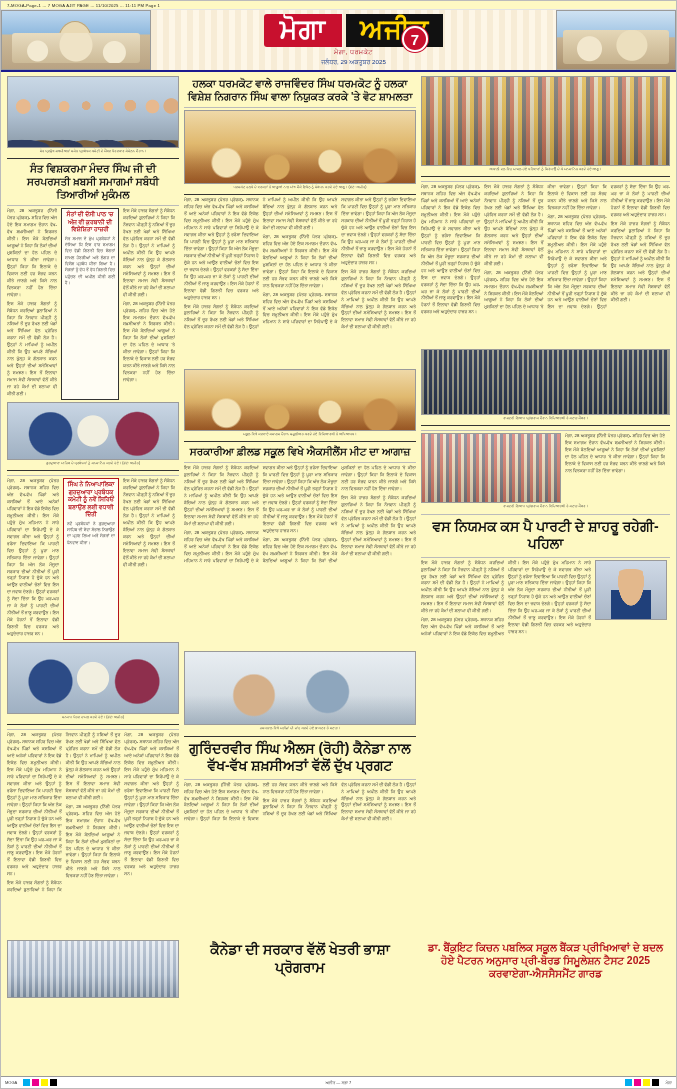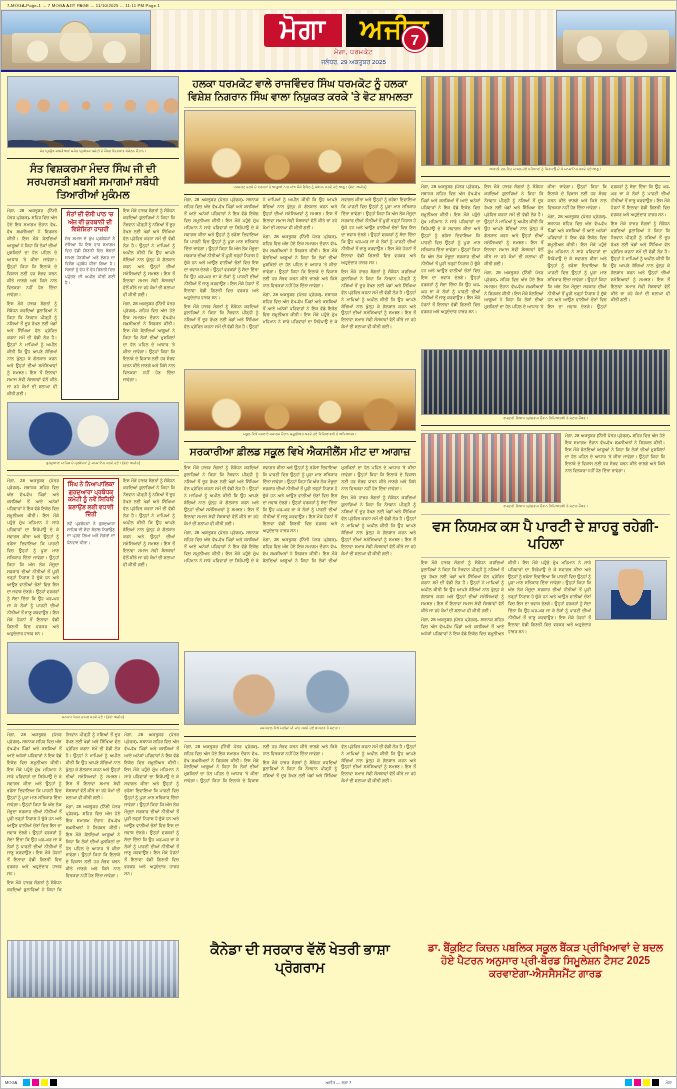--- a/index.html
+++ b/index.html
@@ -417,20 +417,21 @@
         <div class="body-text c3" style="height:186px">
           <p>ਇਸ ਮੌਕੇ ਹਾਜ਼ਰ ਸੰਗਤਾਂ ਨੂੰ ਸੰਬੋਧਨ ਕਰਦਿਆਂ ਬੁਲਾਰਿਆਂ ਨੇ ਕਿਹਾ ਕਿ ਨੌਜਵਾਨ ਪੀੜ੍ਹੀ ਨੂੰ ਨਸ਼ਿਆਂ ਤੋਂ ਦੂਰ ਰੱਖਣ ਲਈ ਖੇਡਾਂ ਅਤੇ ਸਿੱਖਿਆ ਵੱਲ ਪ੍ਰੇਰਿਤ ਕਰਨਾ ਸਮੇਂ ਦੀ ਵੱਡੀ ਲੋੜ ਹੈ। ਉਨ੍ਹਾਂ ਨੇ ਮਾਪਿਆਂ ਨੂੰ ਅਪੀਲ ਕੀਤੀ ਕਿ ਉਹ ਆਪਣੇ ਬੱਚਿਆਂ ਨਾਲ ਖੁੱਲ੍ਹ ਕੇ ਗੱਲਬਾਤ ਕਰਨ ਅਤੇ ਉਨ੍ਹਾਂ ਦੀਆਂ ਸਮੱਸਿਆਵਾਂ ਨੂੰ ਸਮਝਣ। ਇਸ ਤੋਂ ਇਲਾਵਾ ਸਮਾਜ ਸੇਵੀ ਸੰਸਥਾਵਾਂ ਵੱਲੋਂ ਕੀਤੇ ਜਾ ਰਹੇ ਕੰਮਾਂ ਦੀ ਸ਼ਲਾਘਾ ਵੀ ਕੀਤੀ ਗਈ।</p>
           <p>ਮੋਗਾ, 28 ਅਕਤੂਬਰ (ਪੱਤਰ ਪ੍ਰੇਰਕ)- ਸਥਾਨਕ ਸ਼ਹਿਰ ਵਿਚ ਅੱਜ ਵੱਖ-ਵੱਖ ਪਿੰਡਾਂ ਅਤੇ ਕਸਬਿਆਂ ਤੋਂ ਆਏ ਅਨੇਕਾਂ ਪਰਿਵਾਰਾਂ ਨੇ ਇਕ ਵੱਡੇ ਇਕੱਠ ਵਿਚ ਸ਼ਮੂਲੀਅਤ ਕੀਤੀ। ਇਸ ਮੌਕੇ ਪਹੁੰਚੇ ਮੁੱਖ ਮਹਿਮਾਨ ਨੇ ਸਾਰੇ ਪਰਿਵਾਰਾਂ ਦਾ ਸਿਰੋਪਾਉ ਦੇ ਕੇ ਸਵਾਗਤ ਕੀਤਾ ਅਤੇ ਉਨ੍ਹਾਂ ਨੂੰ ਭਰੋਸਾ ਦਿਵਾਇਆ ਕਿ ਪਾਰਟੀ ਵਿਚ ਉਨ੍ਹਾਂ ਨੂੰ ਪੂਰਾ ਮਾਣ ਸਤਿਕਾਰ ਦਿੱਤਾ ਜਾਵੇਗਾ। ਉਨ੍ਹਾਂ ਕਿਹਾ ਕਿ ਅੱਜ ਲੋਕ ਮੌਜੂਦਾ ਸਰਕਾਰ ਦੀਆਂ ਨੀਤੀਆਂ ਤੋਂ ਪੂਰੀ ਤਰ੍ਹਾਂ ਨਿਰਾਸ਼ ਹੋ ਚੁੱਕੇ ਹਨ ਅਤੇ ਆਉਣ ਵਾਲੀਆਂ ਚੋਣਾਂ ਵਿਚ ਇਸ ਦਾ ਜਵਾਬ ਦੇਣਗੇ। ਉਨ੍ਹਾਂ ਵਰਕਰਾਂ ਨੂੰ ਸੱਦਾ ਦਿੱਤਾ ਕਿ ਉਹ ਘਰ-ਘਰ ਜਾ ਕੇ ਲੋਕਾਂ ਨੂੰ ਪਾਰਟੀ ਦੀਆਂ ਨੀਤੀਆਂ ਤੋਂ ਜਾਣੂ ਕਰਵਾਉਣ। ਇਸ ਮੌਕੇ ਹੋਰਨਾਂ ਤੋਂ ਇਲਾਵਾ ਵੱਡੀ ਗਿਣਤੀ ਵਿਚ ਵਰਕਰ ਅਤੇ ਅਹੁਦੇਦਾਰ ਹਾਜ਼ਰ ਸਨ।</p>
           <p>ਮੋਗਾ, 28 ਅਕਤੂਬਰ (ਨਿੱਜੀ ਪੱਤਰ ਪ੍ਰੇਰਕ)- ਸ਼ਹਿਰ ਵਿਚ ਅੱਜ ਹੋਏ ਇਕ ਸਮਾਗਮ ਦੌਰਾਨ ਵੱਖ-ਵੱਖ ਸ਼ਖ਼ਸੀਅਤਾਂ ਨੇ ਸ਼ਿਰਕਤ ਕੀਤੀ। ਇਸ ਮੌਕੇ ਬੋਲਦਿਆਂ ਆਗੂਆਂ ਨੇ ਕਿਹਾ ਕਿ ਲੋਕਾਂ ਦੀਆਂ ਮੁਸ਼ਕਿਲਾਂ ਦਾ ਹੱਲ ਪਹਿਲ ਦੇ ਆਧਾਰ 'ਤੇ ਕੀਤਾ ਜਾਵੇਗਾ। ਉਨ੍ਹਾਂ ਕਿਹਾ ਕਿ ਇਲਾਕੇ ਦੇ ਵਿਕਾਸ ਲਈ ਹਰ ਸੰਭਵ ਯਤਨ ਕੀਤੇ ਜਾਣਗੇ ਅਤੇ ਕਿਸੇ ਨਾਲ ਵਿਤਕਰਾ ਨਹੀਂ ਹੋਣ ਦਿੱਤਾ ਜਾਵੇਗਾ।</p>
           <p>ਇਸ ਮੌਕੇ ਹਾਜ਼ਰ ਸੰਗਤਾਂ ਨੂੰ ਸੰਬੋਧਨ ਕਰਦਿਆਂ ਬੁਲਾਰਿਆਂ ਨੇ ਕਿਹਾ ਕਿ ਨੌਜਵਾਨ ਪੀੜ੍ਹੀ ਨੂੰ ਨਸ਼ਿਆਂ ਤੋਂ ਦੂਰ ਰੱਖਣ ਲਈ ਖੇਡਾਂ ਅਤੇ ਸਿੱਖਿਆ ਵੱਲ ਪ੍ਰੇਰਿਤ ਕਰਨਾ ਸਮੇਂ ਦੀ ਵੱਡੀ ਲੋੜ ਹੈ। ਉਨ੍ਹਾਂ ਨੇ ਮਾਪਿਆਂ ਨੂੰ ਅਪੀਲ ਕੀਤੀ ਕਿ ਉਹ ਆਪਣੇ ਬੱਚਿਆਂ ਨਾਲ ਖੁੱਲ੍ਹ ਕੇ ਗੱਲਬਾਤ ਕਰਨ ਅਤੇ ਉਨ੍ਹਾਂ ਦੀਆਂ ਸਮੱਸਿਆਵਾਂ ਨੂੰ ਸਮਝਣ। ਇਸ ਤੋਂ ਇਲਾਵਾ ਸਮਾਜ ਸੇਵੀ ਸੰਸਥਾਵਾਂ ਵੱਲੋਂ ਕੀਤੇ ਜਾ ਰਹੇ ਕੰਮਾਂ ਦੀ ਸ਼ਲਾਘਾ ਵੀ ਕੀਤੀ ਗਈ।</p>
         </div>
 
         <div class="photo ph-ward" style="height:74px"></div>
         <div class="cap">ਹਸਪਤਾਲ ਵਿਖੇ ਮਰੀਜ਼ਾਂ ਦੀ ਜਾਂਚ ਕਰਦੇ ਹੋਏ ਡਾਕਟਰ ਤੇ ਸਟਾਫ਼।</div>
         <div class="rule"></div>
+        <div class="hl">ਗੁਰਿੰਦਰਵੀਰ ਸਿੰਘ ਐਲਸ (ਰੋਹੀ) ਕੈਨੇਡਾ ਨਾਲ ਵੱਖ-ਵੱਖ ਸ਼ਖ਼ਸੀਅਤਾਂ ਵੱਲੋਂ ਦੁੱਖ ਪ੍ਰਗਟ</div>
         <div class="rule thin"></div>
         <div class="body-text c3" style="height:70px">
           <p>ਮੋਗਾ, 28 ਅਕਤੂਬਰ (ਨਿੱਜੀ ਪੱਤਰ ਪ੍ਰੇਰਕ)- ਸ਼ਹਿਰ ਵਿਚ ਅੱਜ ਹੋਏ ਇਕ ਸਮਾਗਮ ਦੌਰਾਨ ਵੱਖ-ਵੱਖ ਸ਼ਖ਼ਸੀਅਤਾਂ ਨੇ ਸ਼ਿਰਕਤ ਕੀਤੀ। ਇਸ ਮੌਕੇ ਬੋਲਦਿਆਂ ਆਗੂਆਂ ਨੇ ਕਿਹਾ ਕਿ ਲੋਕਾਂ ਦੀਆਂ ਮੁਸ਼ਕਿਲਾਂ ਦਾ ਹੱਲ ਪਹਿਲ ਦੇ ਆਧਾਰ 'ਤੇ ਕੀਤਾ ਜਾਵੇਗਾ। ਉਨ੍ਹਾਂ ਕਿਹਾ ਕਿ ਇਲਾਕੇ ਦੇ ਵਿਕਾਸ ਲਈ ਹਰ ਸੰਭਵ ਯਤਨ ਕੀਤੇ ਜਾਣਗੇ ਅਤੇ ਕਿਸੇ ਨਾਲ ਵਿਤਕਰਾ ਨਹੀਂ ਹੋਣ ਦਿੱਤਾ ਜਾਵੇਗਾ।</p>
           <p>ਇਸ ਮੌਕੇ ਹਾਜ਼ਰ ਸੰਗਤਾਂ ਨੂੰ ਸੰਬੋਧਨ ਕਰਦਿਆਂ ਬੁਲਾਰਿਆਂ ਨੇ ਕਿਹਾ ਕਿ ਨੌਜਵਾਨ ਪੀੜ੍ਹੀ ਨੂੰ ਨਸ਼ਿਆਂ ਤੋਂ ਦੂਰ ਰੱਖਣ ਲਈ ਖੇਡਾਂ ਅਤੇ ਸਿੱਖਿਆ ਵੱਲ ਪ੍ਰੇਰਿਤ ਕਰਨਾ ਸਮੇਂ ਦੀ ਵੱਡੀ ਲੋੜ ਹੈ। ਉਨ੍ਹਾਂ ਨੇ ਮਾਪਿਆਂ ਨੂੰ ਅਪੀਲ ਕੀਤੀ ਕਿ ਉਹ ਆਪਣੇ ਬੱਚਿਆਂ ਨਾਲ ਖੁੱਲ੍ਹ ਕੇ ਗੱਲਬਾਤ ਕਰਨ ਅਤੇ ਉਨ੍ਹਾਂ ਦੀਆਂ ਸਮੱਸਿਆਵਾਂ ਨੂੰ ਸਮਝਣ। ਇਸ ਤੋਂ ਇਲਾਵਾ ਸਮਾਜ ਸੇਵੀ ਸੰਸਥਾਵਾਂ ਵੱਲੋਂ ਕੀਤੇ ਜਾ ਰਹੇ ਕੰਮਾਂ ਦੀ ਸ਼ਲਾਘਾ ਵੀ ਕੀਤੀ ਗਈ।</p>
         </div>
       </div>
 
       <div class="col" style="width:249px">
         <div class="photo ph-crowd" style="height:90px"></div>
         <div class="cap">ਅਕਾਲੀ ਦਲ ਵਿਚ ਸ਼ਾਮਲ ਹੋਏ ਪਰਿਵਾਰਾਂ ਨੂੰ ਸਿਰੋਪਾਉ ਦੇ ਕੇ ਸਨਮਾਨਿਤ ਕਰਦੇ ਹੋਏ ਆਗੂ।</div>

